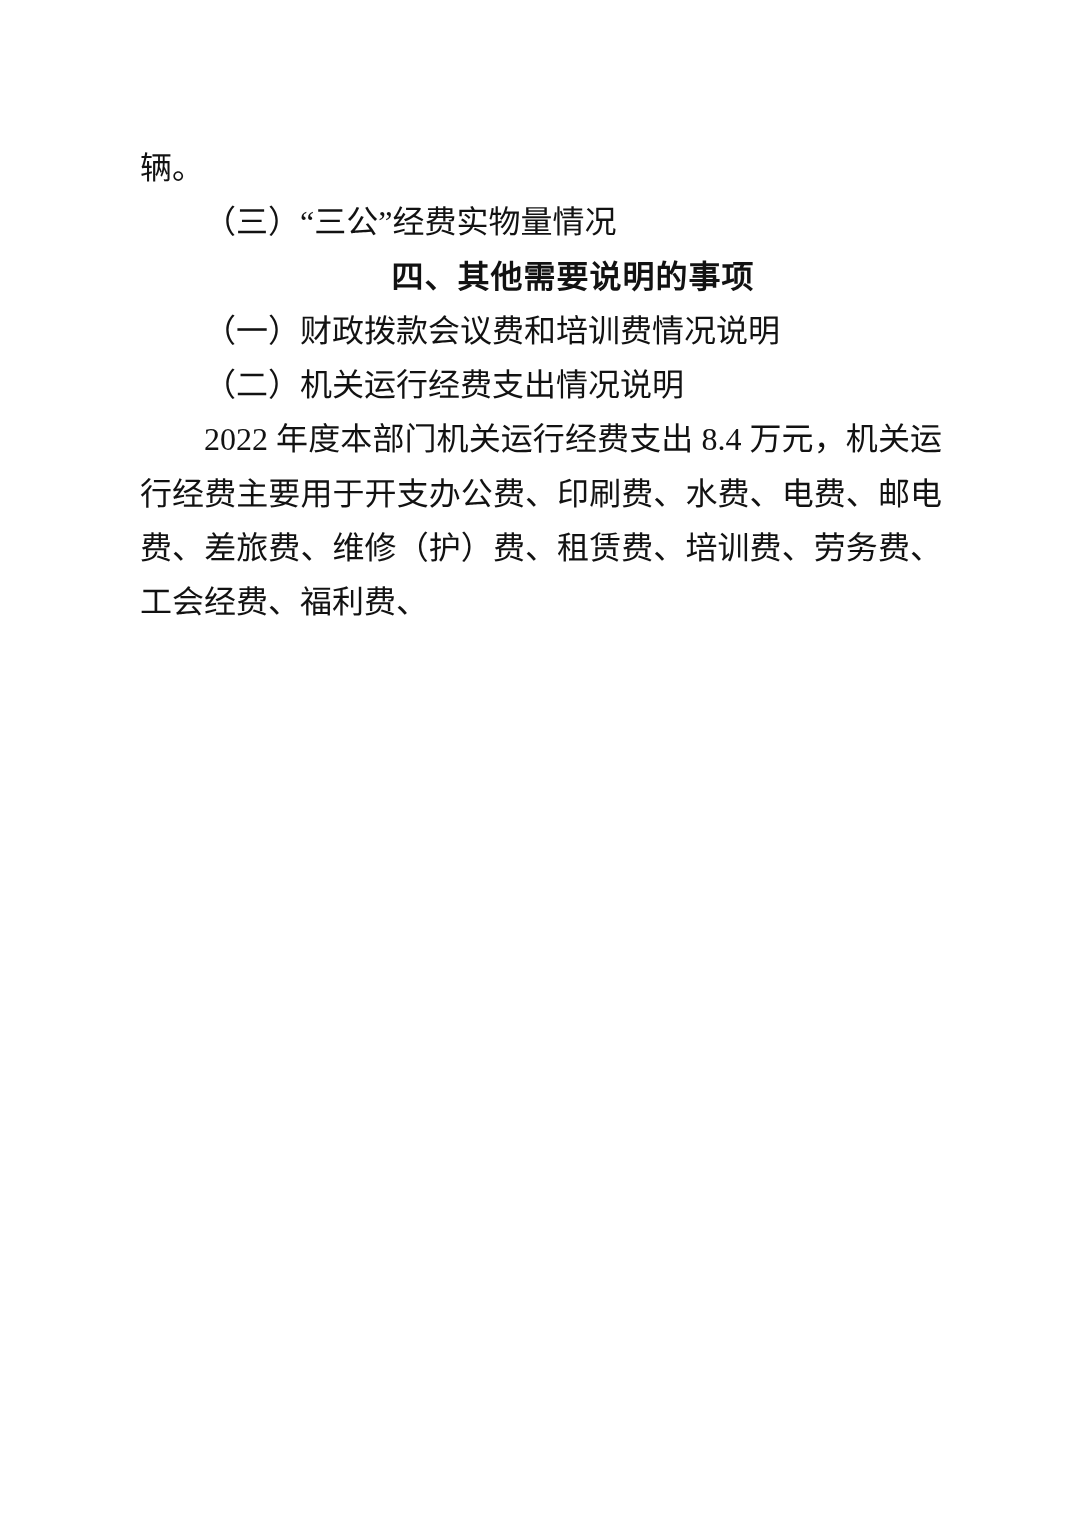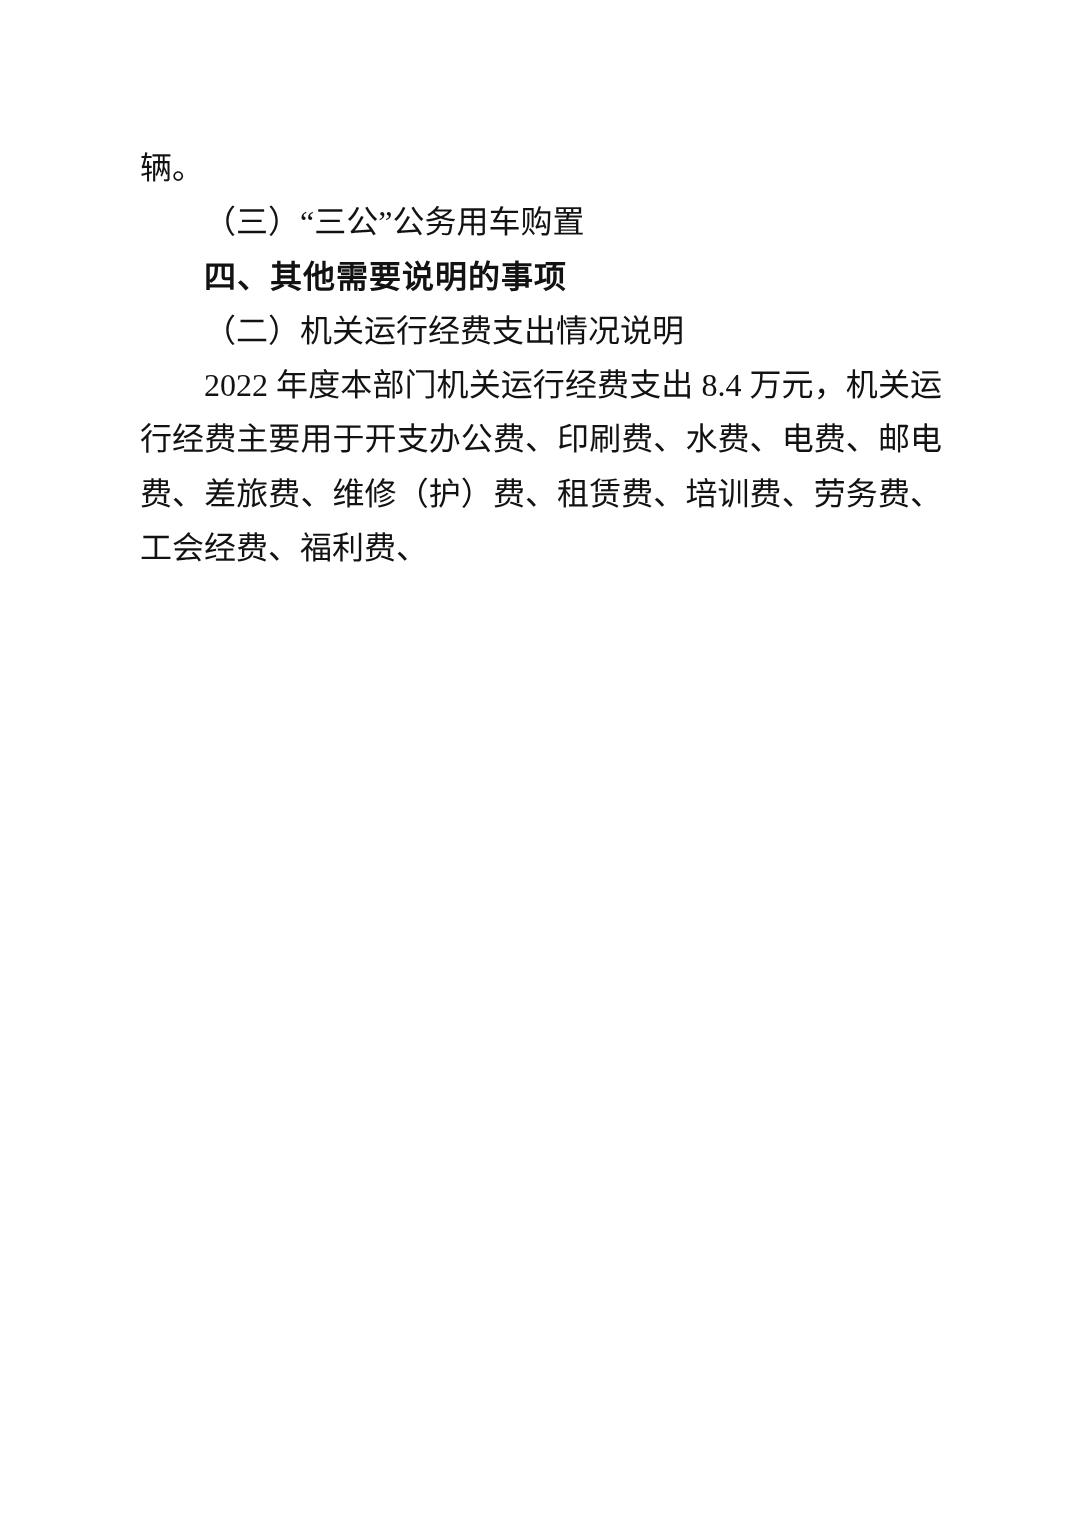--- a/index.html
+++ b/index.html
@@ -27,28 +27,29 @@
       text-align: justify;
       text-justify: inter-character;
       word-break: break-all;
     }
     .para.body-continuation {
       text-indent: 0;
     }
     .para.heading {
       font-family: "Liberation Sans", "DejaVu Sans", sans-serif;
       font-weight: 700;
-      text-align: left;
+      text-align: center;
       letter-spacing: 1px;
     }
   </style>
 </head>
 <body>
 
 <main class="page">
   <div id="doc-body">
       <p class="para body-continuation">辆。</p>
-      <p class="para body">（三）“三公”公务用车购置</p>
+      <p class="para body">（三）“三公”经费实物量情况</p>
       <p class="para heading">四、其他需要说明的事项</p>
+      <p class="para body">（一）财政拨款会议费和培训费情况说明</p>
       <p class="para body">（二）机关运行经费支出情况说明</p>
       <p class="para body">2022 年度本部门机关运行经费支出 8.4 万元，机关运行经费主要用于开支办公费、印刷费、水费、电费、邮电费、差旅费、维修（护）费、租赁费、培训费、劳务费、工会经费、福利费、</p>
     </div>
 </main>
 
 </body></html>

